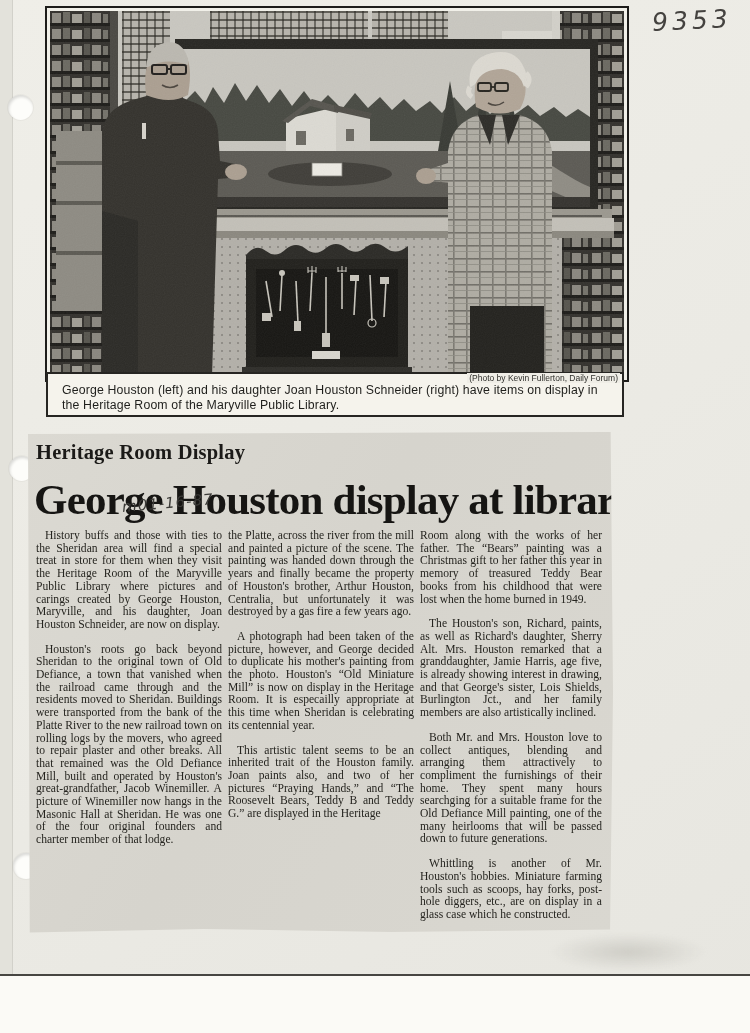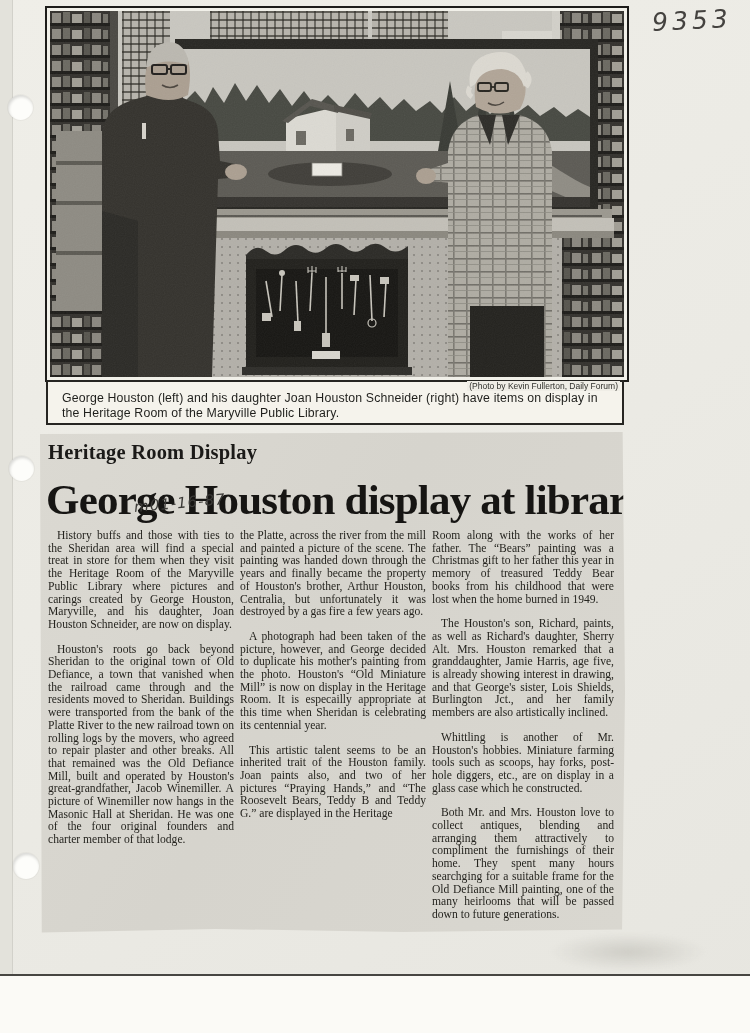--- a/index.html
+++ b/index.html
@@ -15,28 +15,28 @@
   .hole-2{left:9px;top:456px;width:25px;height:25px;}
   .hole-3{left:13px;top:853px;width:26px;height:26px;}
   .handwritten{font-family:"DejaVu Sans",sans-serif;font-style:italic;color:#44423f;}
   .hw-number{position:absolute;left:652px;top:6px;font-size:25px;letter-spacing:4px;
     transform:rotate(-3deg);}
   
   .photo{position:absolute;left:45px;top:6px;margin:0;width:574px;height:366px;
     border:2px solid #1d1c1a;padding:3px;background:#f1f0e9;}
   .photo svg{display:block;}
   
-  .caption-box{position:absolute;left:46px;top:380px;width:578px;height:45px;
+  .caption-box{position:absolute;left:46px;top:372px;width:578px;height:45px;
     border:2px solid #262522;background:#f5f3ec;box-sizing:border-box;}
   .credit{position:absolute;right:2px;top:-1px;font-family:"Liberation Sans",sans-serif;
     font-size:8.5px;color:#30302c;background:#efede6;padding:0 2px;}
   .caption{margin:9px 8px 12px 14px;font-family:"Liberation Sans",sans-serif;
     font-size:12.3px;line-height:15px;color:#1f1f1c;letter-spacing:0.15px;}
   
-  .clipping{position:absolute;left:40px;top:432px;width:585px;height:501px;
+  .clipping{position:absolute;left:28px;top:432px;width:585px;height:501px;
     background:linear-gradient(120deg,#dbd9d2 0%,#d6d4cd 45%,#d9d7d0 100%);
     clip-path:polygon(0 0.4%,99.6% 0,100% 52%,99.5% 99.3%,62% 99.8%,30% 99.2%,0.3% 99.9%);
     color:#23221e;}
   .kicker{margin:9px 0 0 8px;font-weight:bold;font-size:20.5px;letter-spacing:0.2px;color:#1b1a18;}
   .headline{margin:16px 0 0 6px;font-weight:bold;font-size:43px;line-height:40px;
     letter-spacing:-0.8px;color:#161513;white-space:nowrap;}
   .hw-date{position:absolute;left:94px;top:62px;font-size:15px;letter-spacing:1px;
     transform:rotate(-5deg);color:#3b3a37;}
   .columns{position:absolute;left:8px;top:86px;width:570px;display:flex;}
   .col{width:186px;margin-right:6px;}
@@ -239,22 +239,22 @@
         <p>Houston's roots go back beyond Sheridan to the original town of Old Defiance, a town that vanished when the railroad came through and the residents moved to Sheridan. Buildings were transported from the bank of the Platte River to the new railroad town on rolling logs by the movers, who agreed to repair plaster and other breaks. All that remained was the Old Defiance Mill, built and operated by Houston's great-grandfather, Jacob Winemiller. A picture of Winemiller now hangs in the Masonic Hall at Sheridan. He was one of the four original founders and charter member of that lodge.</p>
       </div>
       <div class="col">
         <p class="no-indent">the Platte, across the river from the mill and painted a picture of the scene. The painting was handed down through the years and finally became the property of Houston's brother, Arthur Houston, Centralia, but unfortunately it was destroyed by a gas fire a few years ago.</p>
         <p>A photograph had been taken of the picture, however, and George decided to duplicate his mother's painting from the photo. Houston's “Old Miniature Mill” is now on display in the Heritage Room. It is especailly appropriate at this time when Sheridan is celebrating its centennial year.</p>
         <p>This artistic talent seems to be an inherited trait of the Houston family. Joan paints also, and two of her pictures “Praying Hands,” and “The Roosevelt Bears, Teddy B and Teddy G.” are displayed in the Heritage</p>
       </div>
       <div class="col">
         <p class="no-indent">Room along with the works of her father. The “Bears” painting was a Christmas gift to her father this year in memory of treasured Teddy Bear books from his childhood that were lost when the home burned in 1949.</p>
         <p>The Houston's son, Richard, paints, as well as Richard's daughter, Sherry Alt. Mrs. Houston remarked that a granddaughter, Jamie Harris, age five, is already showing interest in drawing, and that George's sister, Lois Shields, Burlington Jct., and her family members are also artistically inclined.</p>
+        <p>Both Mr. and Mrs. Houston love to collect antiques, blending and arranging them attractively to compliment the furnishings of their home. They spent many hours searchging for a suitable frame for the Old Defiance Mill painting, one of the many heirlooms that will be passed down to future generations.</p>
         <p>Whittling is another of Mr. Houston's hobbies. Miniature farming tools such as scoops, hay forks, post-hole diggers, etc., are on display in a glass case which he constructed.</p>
-        <p>Both Mr. and Mrs. Houston love to collect antiques, blending and arranging them attractively to compliment the furnishings of their home. They spent many hours searchging for a suitable frame for the Old Defiance Mill painting, one of the many heirlooms that will be passed down to future generations.</p>
       </div>
     </div>
   </div>
 
   <div class="smudge"></div>
   <div class="bottom-line"></div>
   <div class="bottom-sheet"></div>
 </div>
 
 </body></html>

